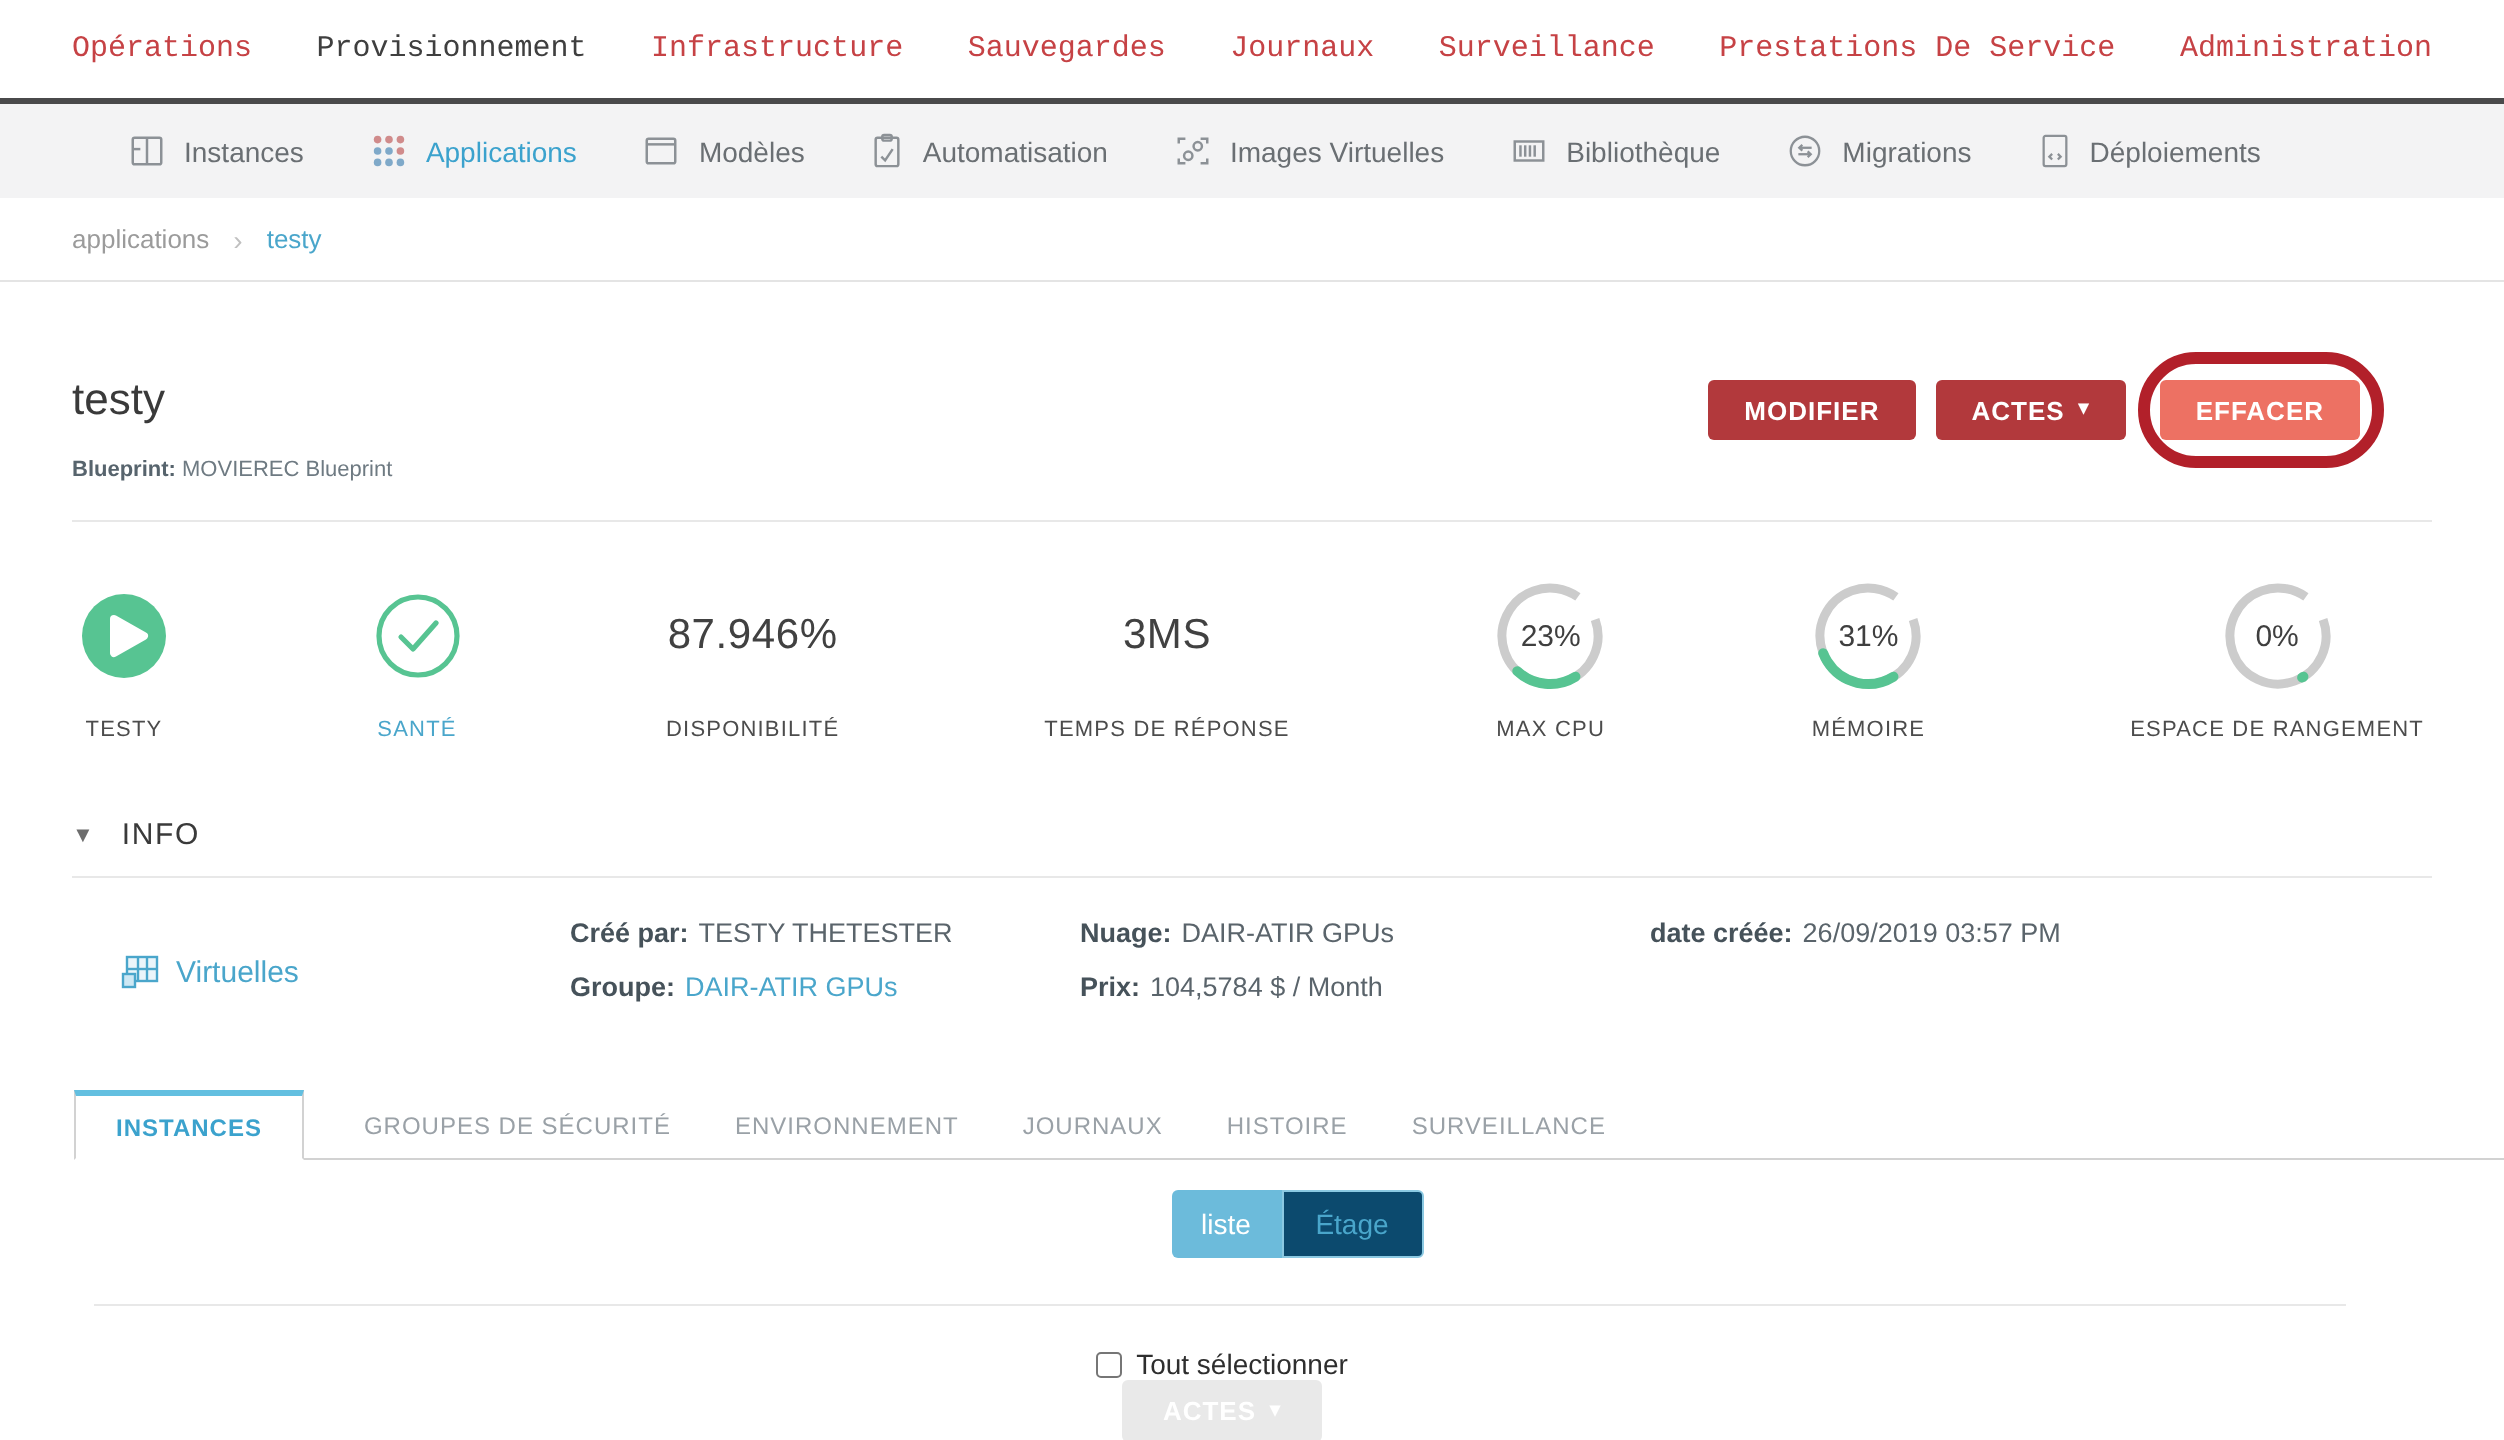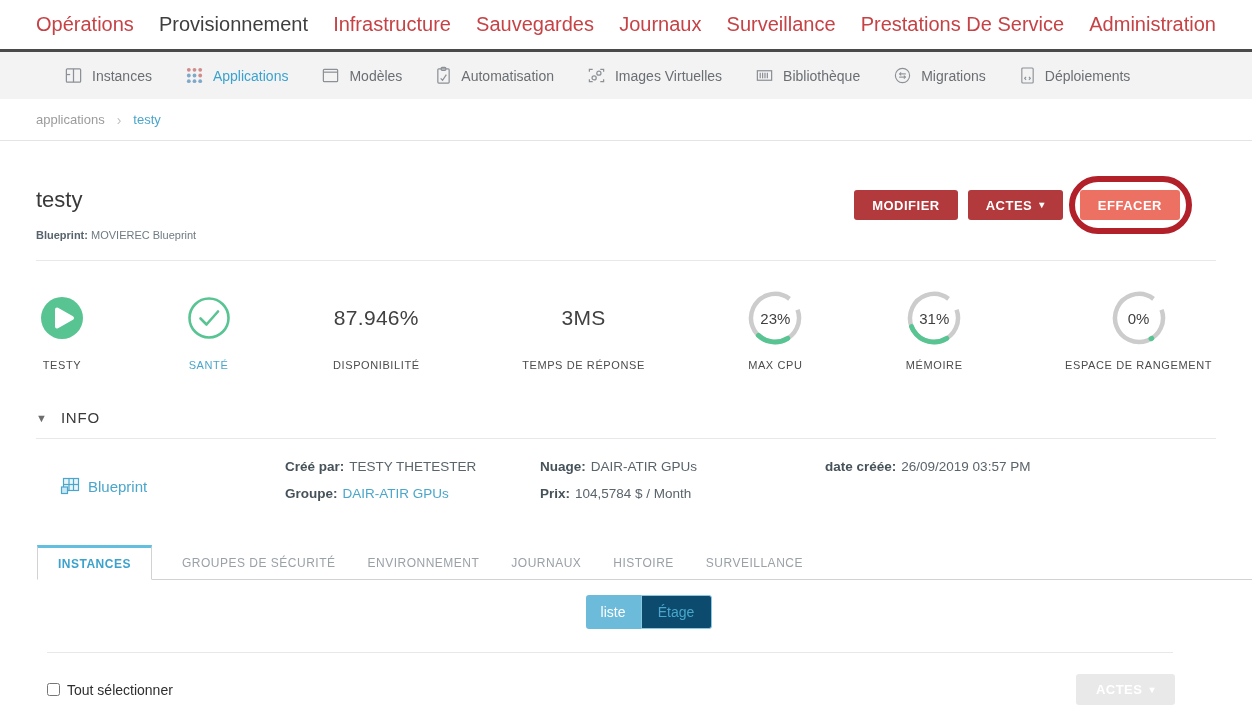--- a/index.html
+++ b/index.html
@@ -2,21 +2,21 @@
 <html><head>
 <meta charset="utf-8">
 <style>
   * { margin:0; padding:0; box-sizing:border-box; }
   html,body { background:#fff; }
   body { width:1252px; height:720px; overflow:hidden; font-family:"Liberation Sans", sans-serif; color:#3e3e3e; }
 
   
   .topnav { height:52px; display:flex; align-items:center; justify-content:space-between;
             padding:0 36px; border-bottom:3px solid #4a4a4b; background:#fff; }
-  .topnav-item { font-size:20px; color:#c64245; cursor:pointer; white-space:nowrap; }
+  .topnav-item { font-size:15px; color:#c64245; cursor:pointer; white-space:nowrap;font-family:Liberation Mono, monospace; }
   .topnav-item.nav-dark { color:#3f3f3f; }
 
   
   .subnav { height:47px; background:#f3f3f4; display:flex; align-items:center;
             padding:0 30px 0 64px; gap:33px; }
   .subnav-item { display:flex; align-items:center; gap:9px; font-size:14px; color:#6a6f73; cursor:pointer; white-space:nowrap; }
   .subnav-item svg { display:block; }
   .subnav-item.active .subnav-label { color:#3ba2cd; }
 
   
@@ -92,21 +92,21 @@
   .toggle-btn { height:34px; display:flex; align-items:center; justify-content:center;
                 font-size:14px; cursor:pointer; }
   .toggle-btn.active { width:55px; background:#6cbbdb; color:#fff; border-radius:3px 0 0 3px; }
   .toggle-btn.inactive { width:71px; background:#0c4a6e; color:#4aa6cb;
                          border:1px solid #8bc9e2; border-radius:0 3px 3px 0; }
 
   .divider2 { height:1px; background:#e8e8e8; margin:23px 79px 0 47px; }
 
   
   .footer-row { display:flex; justify-content:space-between; align-items:center;
-                padding:0 77px 0 47px; margin-top:21px; }
+                padding:0 77px 0 47px; margin-top:21px;flex-direction:column; }
   .select-all { display:flex; align-items:center; gap:7px; font-size:14px; color:#2e2e2e; }
   .select-all input { width:13px; height:13px; accent-color:#4aa6cb; }
   .btn-disabled { background:#e9e9e9; color:#fff; cursor:default; padding:0 20px; height:31px; }
 </style>
 </head>
 <body>
 
 <nav class="topnav">
   <span class="topnav-item">Opérations</span>
   <span class="topnav-item nav-dark">Provisionnement</span>
@@ -309,21 +309,21 @@
 
 <div class="info-body">
   <div class="info-col-blueprints">
     <svg width="20" height="18" viewBox="0 0 20 18" fill="none" stroke="#4aa6cb" stroke-width="1.2">
       <rect x="3.5" y="1.5" width="15" height="12" fill="#eaf5fa"></rect>
       <line x1="9" y1="1.5" x2="9" y2="13.5"></line>
         <line x1="13.5" y1="1.5" x2="13.5" y2="13.5"></line>
         <line x1="3.5" y1="7.5" x2="18.5" y2="7.5"></line>
       <rect x="1.5" y="10" width="6" height="6.5" fill="#cde8f4"></rect>
     </svg>
-    <span class="blueprints-link">Blueprint</span>
+    <span class="blueprints-link">Virtuelles</span>
   </div>
 
   <div class="info-col c2">
     <div class="field">
       <span class="field-label">Créé par:</span><span class="field-value">TESTY THETESTER</span>
     </div>
     <div class="field">
       <span class="field-label">Groupe:</span><span class="field-value link">DAIR-ATIR GPUs</span>
     </div>
   </div>

